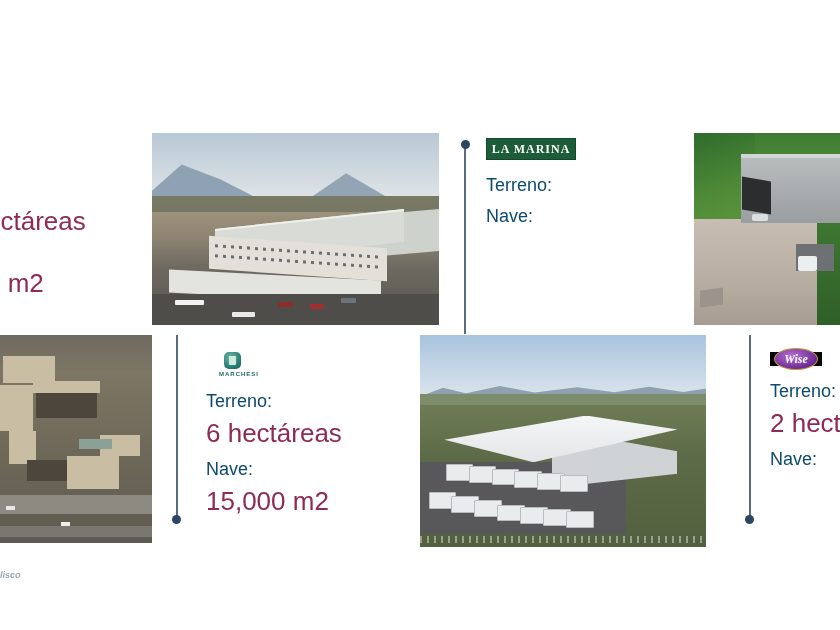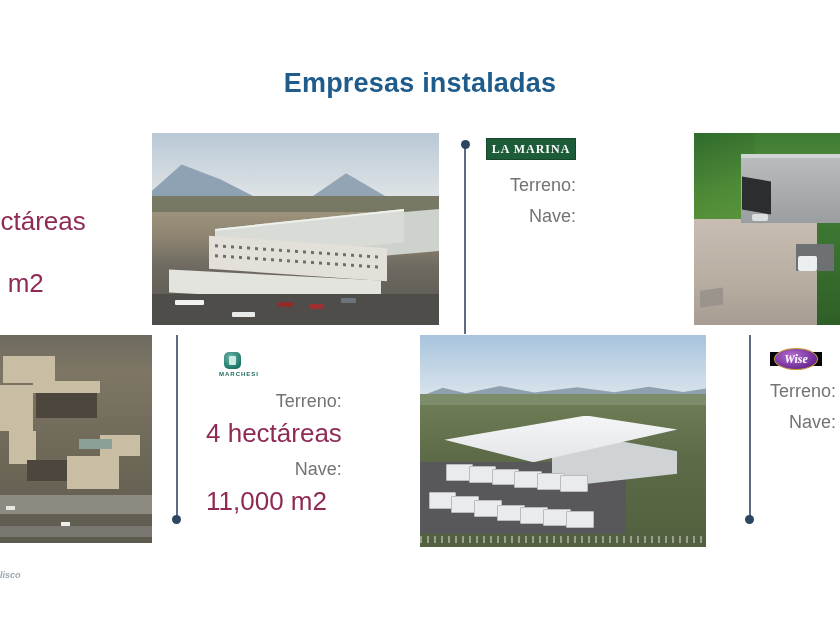--- a/index.html
+++ b/index.html
@@ -115,21 +115,21 @@
       background:#e9ebec;border:1px solid #b9bcbe;border-radius:1px;}
   #photo-distribution-center .fence{position:absolute;left:0;right:0;bottom:2%;height:3%;
       background:repeating-linear-gradient(90deg,#9aa08e 0 2px,transparent 2px 7px);}
 
   
   .connector{position:absolute;width:2px;background:#5b6b82;}
   .dot{position:absolute;width:9px;height:9px;border-radius:50%;background:#2c4560;}
 
   
   .block{position:absolute;}
-  .lbl{color:#737373;font-size:18px;line-height:1.25;text-align:right;}
+  .lbl{color:#0c4a6e;font-size:18px;line-height:1.25;}
   .big{color:#8e2a55;font-size:26px;line-height:1.3;white-space:nowrap;}
 
   
   .logo-lamarina{
     width:88px;height:20px;background:#1d5c38;
     border:1px solid #15482b;
     display:flex;align-items:center;justify-content:center;
     color:#fff;font-family:"Liberation Serif",serif;font-weight:bold;
     font-size:12px;letter-spacing:1px;
   }
@@ -162,21 +162,20 @@
   .footer{
     position:absolute;left:0px;top:570px;
     font-size:9px;color:#9aa7b2;font-weight:bold;font-style:italic;
   }
 </style>
 </head>
 <body>
 
 <div class="slide">
 
-  <div class="title">Empresas instaladas</div>
 
   <div class="photo" id="photo-warehouse-complex">
     <div class="sky"></div>
     <div class="m1 mtn"></div>
       <div class="m2 mtn"></div>
     <div class="ground"></div>
     <div class="treeline"></div>
     <div class="roofB"></div>
     <div class="roofA"></div>
     <div class="bldg"></div>
@@ -265,28 +264,29 @@
     <div class="lbl" style="margin-top:14px;">Terreno:</div>
     <div class="lbl" style="margin-top:8px;">Nave:</div>
   </div>
 
   <div class="block" style="left:206px;top:352px;">
     <div class="logo-marchesi">
       <div class="emb"></div>
       <div class="mtxt">MARCHESI</div>
     </div>
     <div class="lbl" style="margin-top:8px;">Terreno:</div>
-    <div class="big" style="margin-top:4px;">4 hectáreas</div>
+    <div class="big" style="margin-top:4px;">6 hectáreas</div>
     <div class="lbl" style="margin-top:8px;">Nave:</div>
-    <div class="big" style="margin-top:4px;">11,000 m2</div>
+    <div class="big" style="margin-top:4px;">15,000 m2</div>
   </div>
 
   <div class="block" style="left:770px;top:352px;">
     <div class="logo-wise">
       <div class="oval">Wise</div>
     </div>
     <div class="lbl" style="margin-top:14px;">Terreno:</div>
+    <div class="big" style="margin-top:4px;">2 hect</div>
     <div class="lbl" style="margin-top:8px;">Nave:</div>
   </div>
 
   <div class="footer">lisco</div>
 
 </div>
 
 </body></html>

